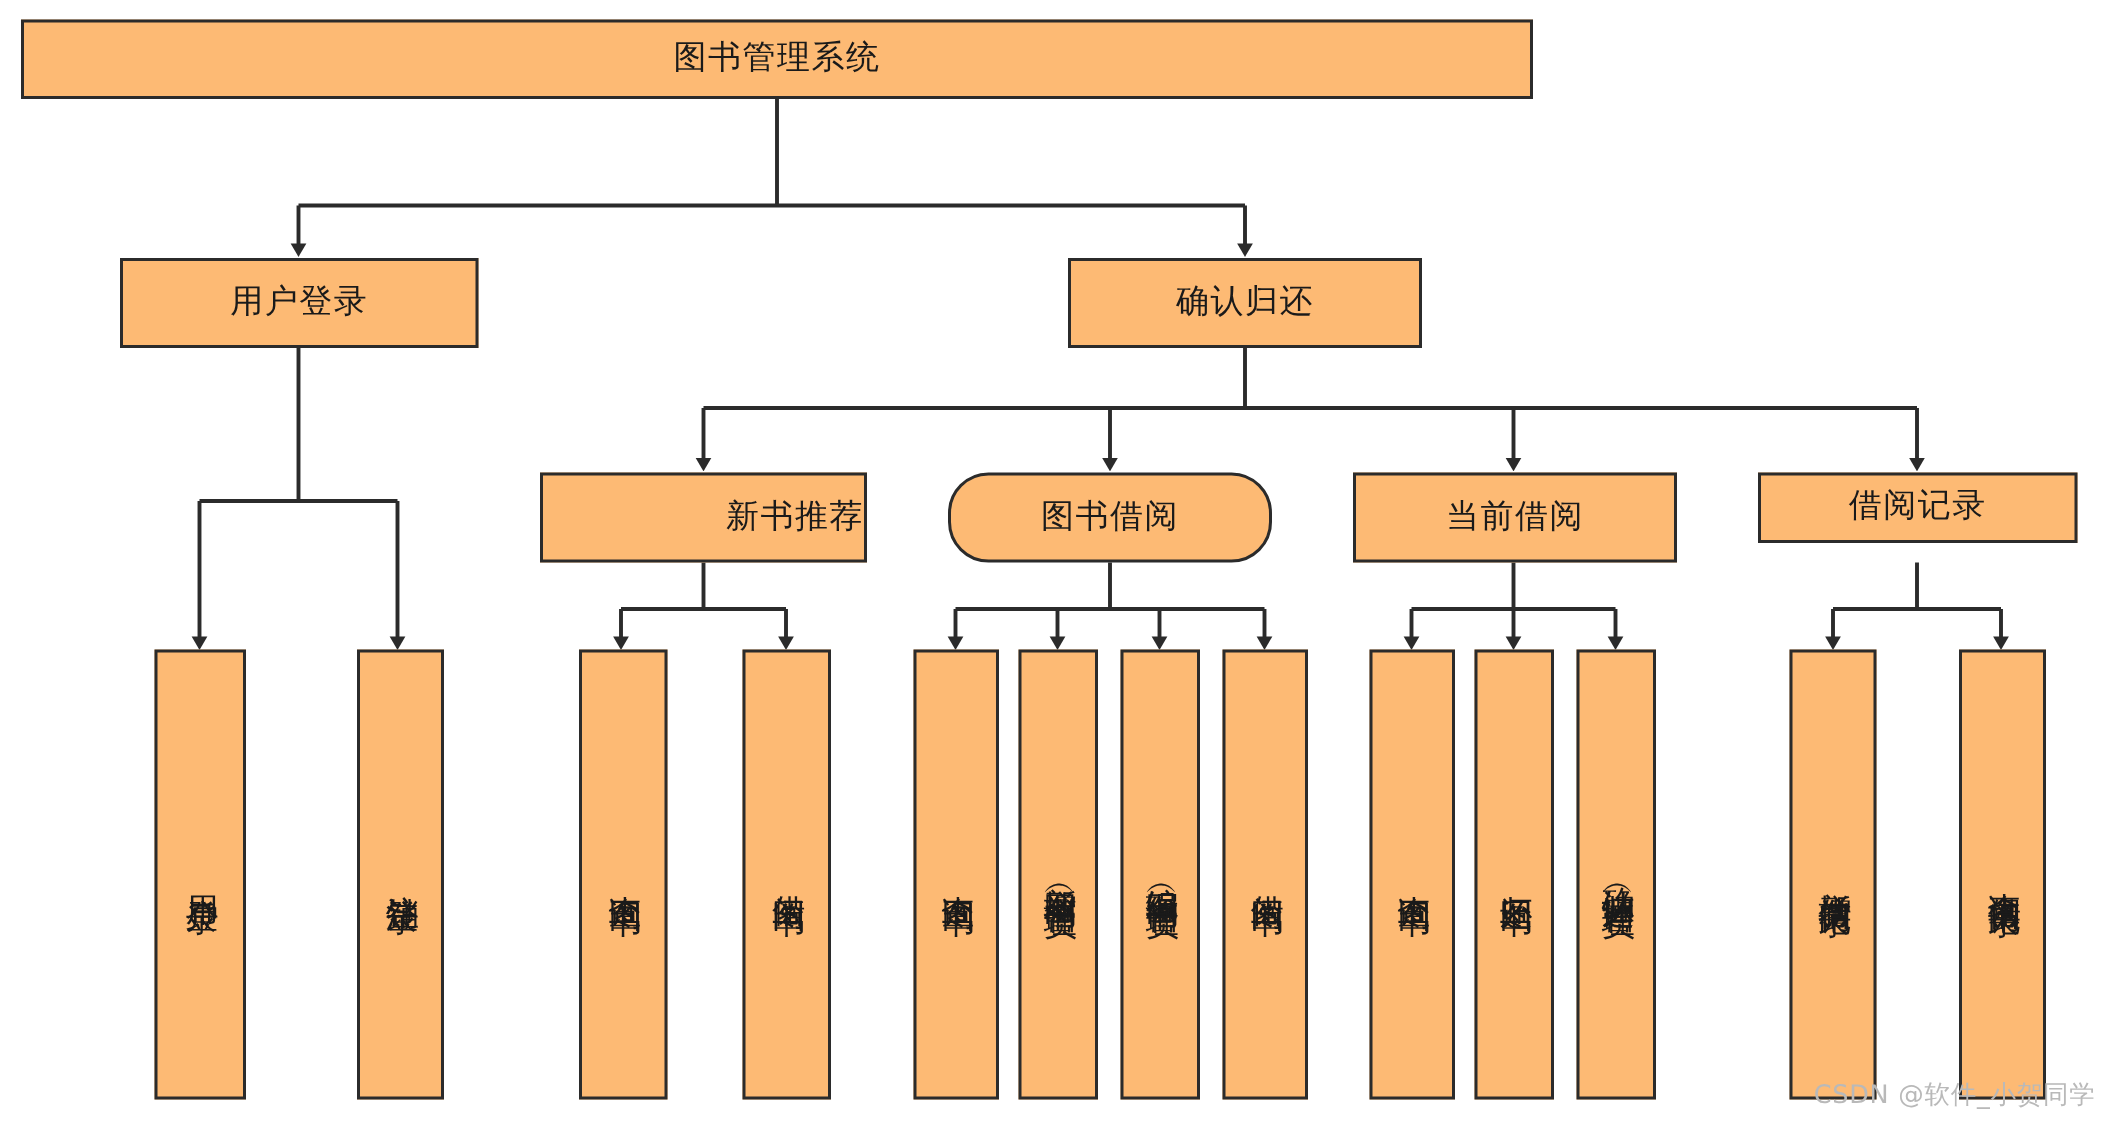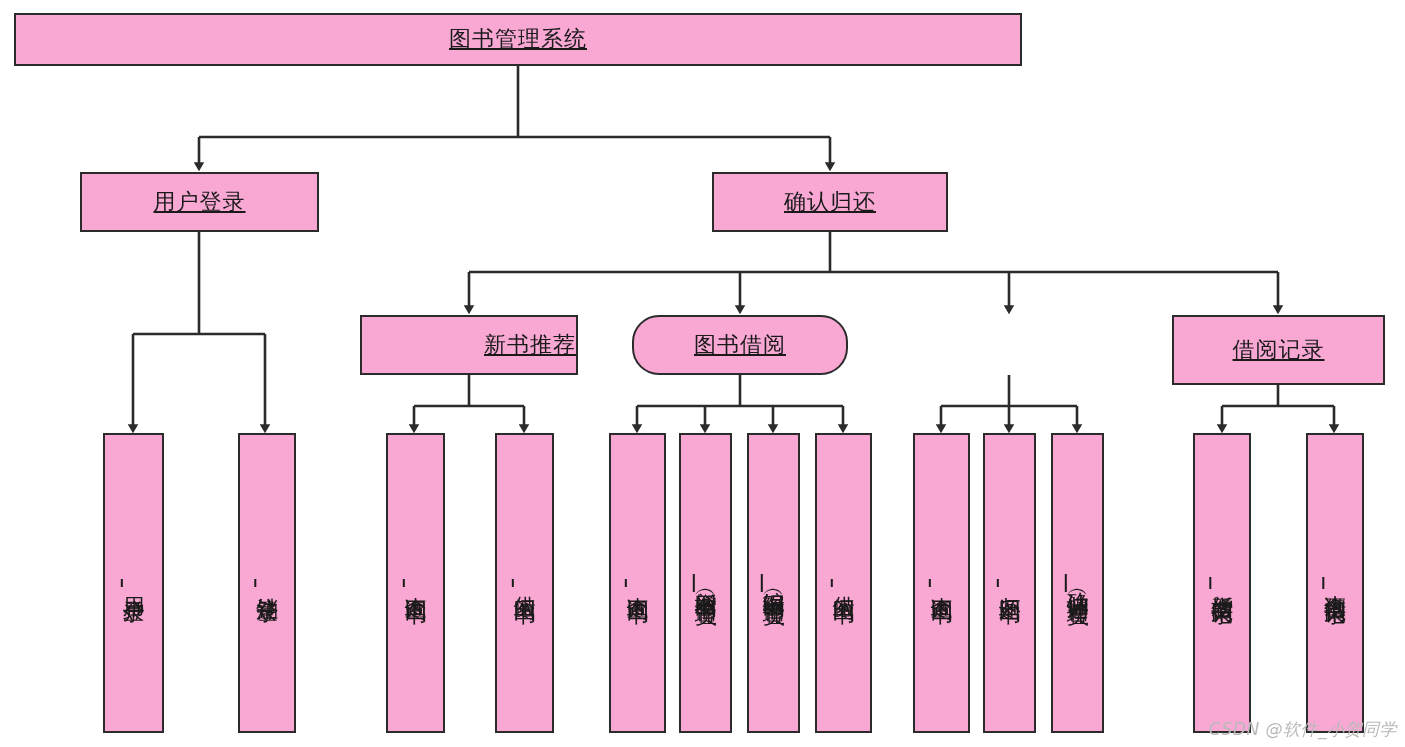--- a/index.html
+++ b/index.html
@@ -21,27 +21,26 @@
     position: absolute;
     left: 0;
     top: 0;
     width: 1405px;
     height: 747px;
   }
   .node {
     position: absolute;
     box-sizing: border-box;
     border: 2px solid #2b2b2b;
-    background: #f9a8d4;
+    background: #fdba74;
     color: #1a1a1a;
     display: flex;
     align-items: center;
     justify-content: center;
     text-align: center;
-    text-decoration: underline;
   }
   .node-h {
     font-size: 22px;
     letter-spacing: 1px;
     line-height: 1.1;
   }
   .node-v {
     writing-mode: vertical-rl;
     text-orientation: upright;
     font-size: 22px;
@@ -57,21 +56,20 @@
   }
   #watermark {
     position: absolute;
     right: 8px;
     bottom: 6px;
     font-size: 17px;
     color: #b9b9b9;
     letter-spacing: 0.5px;
     user-select: none;
     white-space: nowrap;
-    font-style: italic;
   }
 </style>
 </head>
 <body>
 
 <div id="canvas">
 
   <svg id="edges" viewBox="0 0 1405 747" xmlns="http://www.w3.org/2000/svg">
     <defs>
       <marker id="arrow" viewBox="0 0 12 14" refX="1" refY="7" markerWidth="9" markerHeight="11" orient="auto-start-reverse" markerUnits="userSpaceOnUse">
@@ -135,21 +133,24 @@
   <div class="node node-h" style="left:712px; top:172px; width:236px; height:60px;">
     <span>确认归还</span>
   </div>
 
   <div class="node node-h" style="left:360px; top:315px; width:218px; height:60px;justify-content:flex-end;">
     <span>新书推荐</span>
   </div>
   <div class="node node-h" style="left:632px; top:315px; width:216px; height:60px;border-radius:27px;">
     <span>图书借阅</span>
   </div>
-  <div class="node node-h" style="left:1172px; top:315px; width:213px; height:70px;">
+  <div class="node node-h" style="left:902px; top:315px; width:216px; height:60px;">
+    <span>当前借阅</span>
+  </div>
+  <div class="node node-h" style="left:1172px; top:315px; width:213px; height:47px;">
     <span>借阅记录</span>
   </div>
 
   <div class="node node-v" style="left:103px; top:433px; width:61px; height:300px;">
     <span class="vtext">用户登录</span>
   </div>
   <div class="node node-v" style="left:238px; top:433px; width:58px; height:300px;">
     <span class="vtext">注销登录</span>
   </div>
 

